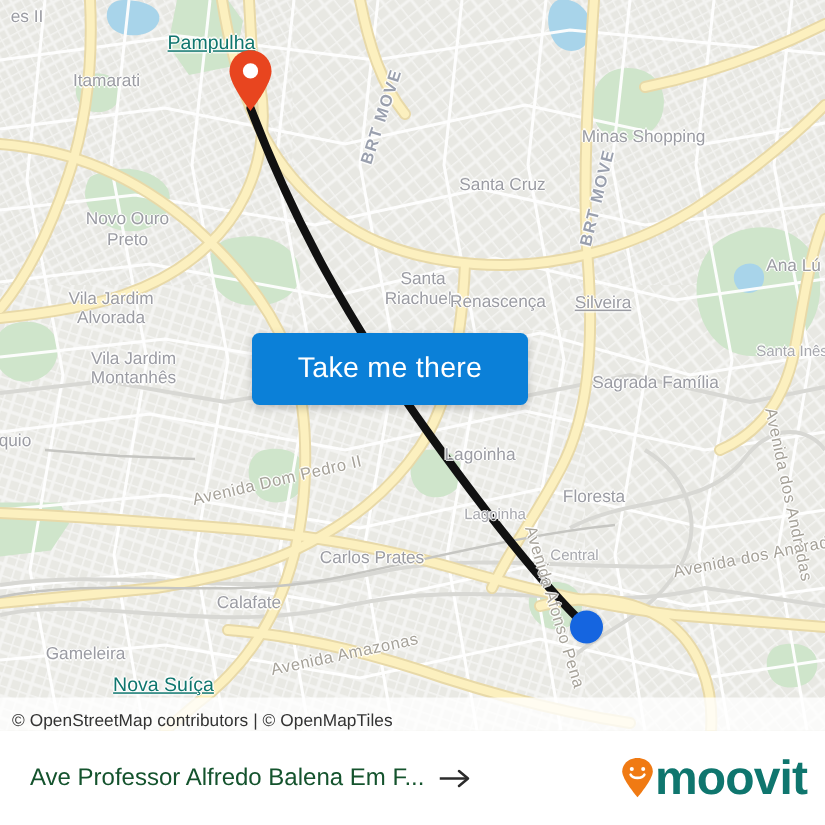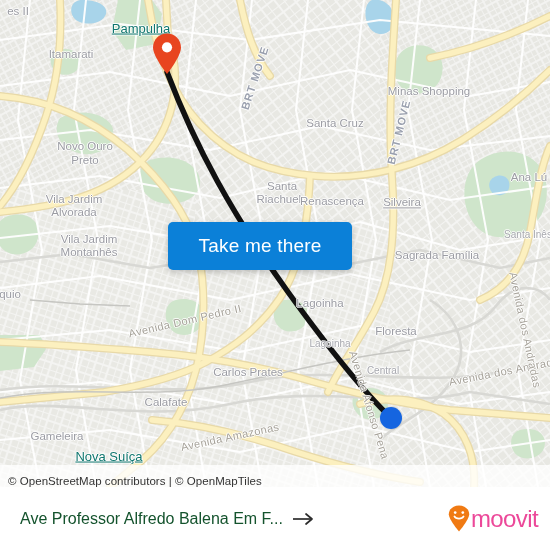--- a/index.html
+++ b/index.html
@@ -119,23 +119,23 @@
     font-size: 17px;
     line-height: 1;
     display: flex; align-items: center;
   }
   #brand {
     margin-left: auto;
     display: flex; align-items: center;
     flex: 0 0 auto;
   }
   #brand-text {
-    font-size: 24px;
-    font-weight: normal;
-    color: #ec4899;
+    font-size: 32px;
+    font-weight: bold;
+    color: #0f766e;
     letter-spacing: -0.6px;
     margin-left: 1px;
   }
 </style>
 </head>
 <body>
 
 <div id="app">
 
   <div id="map">

